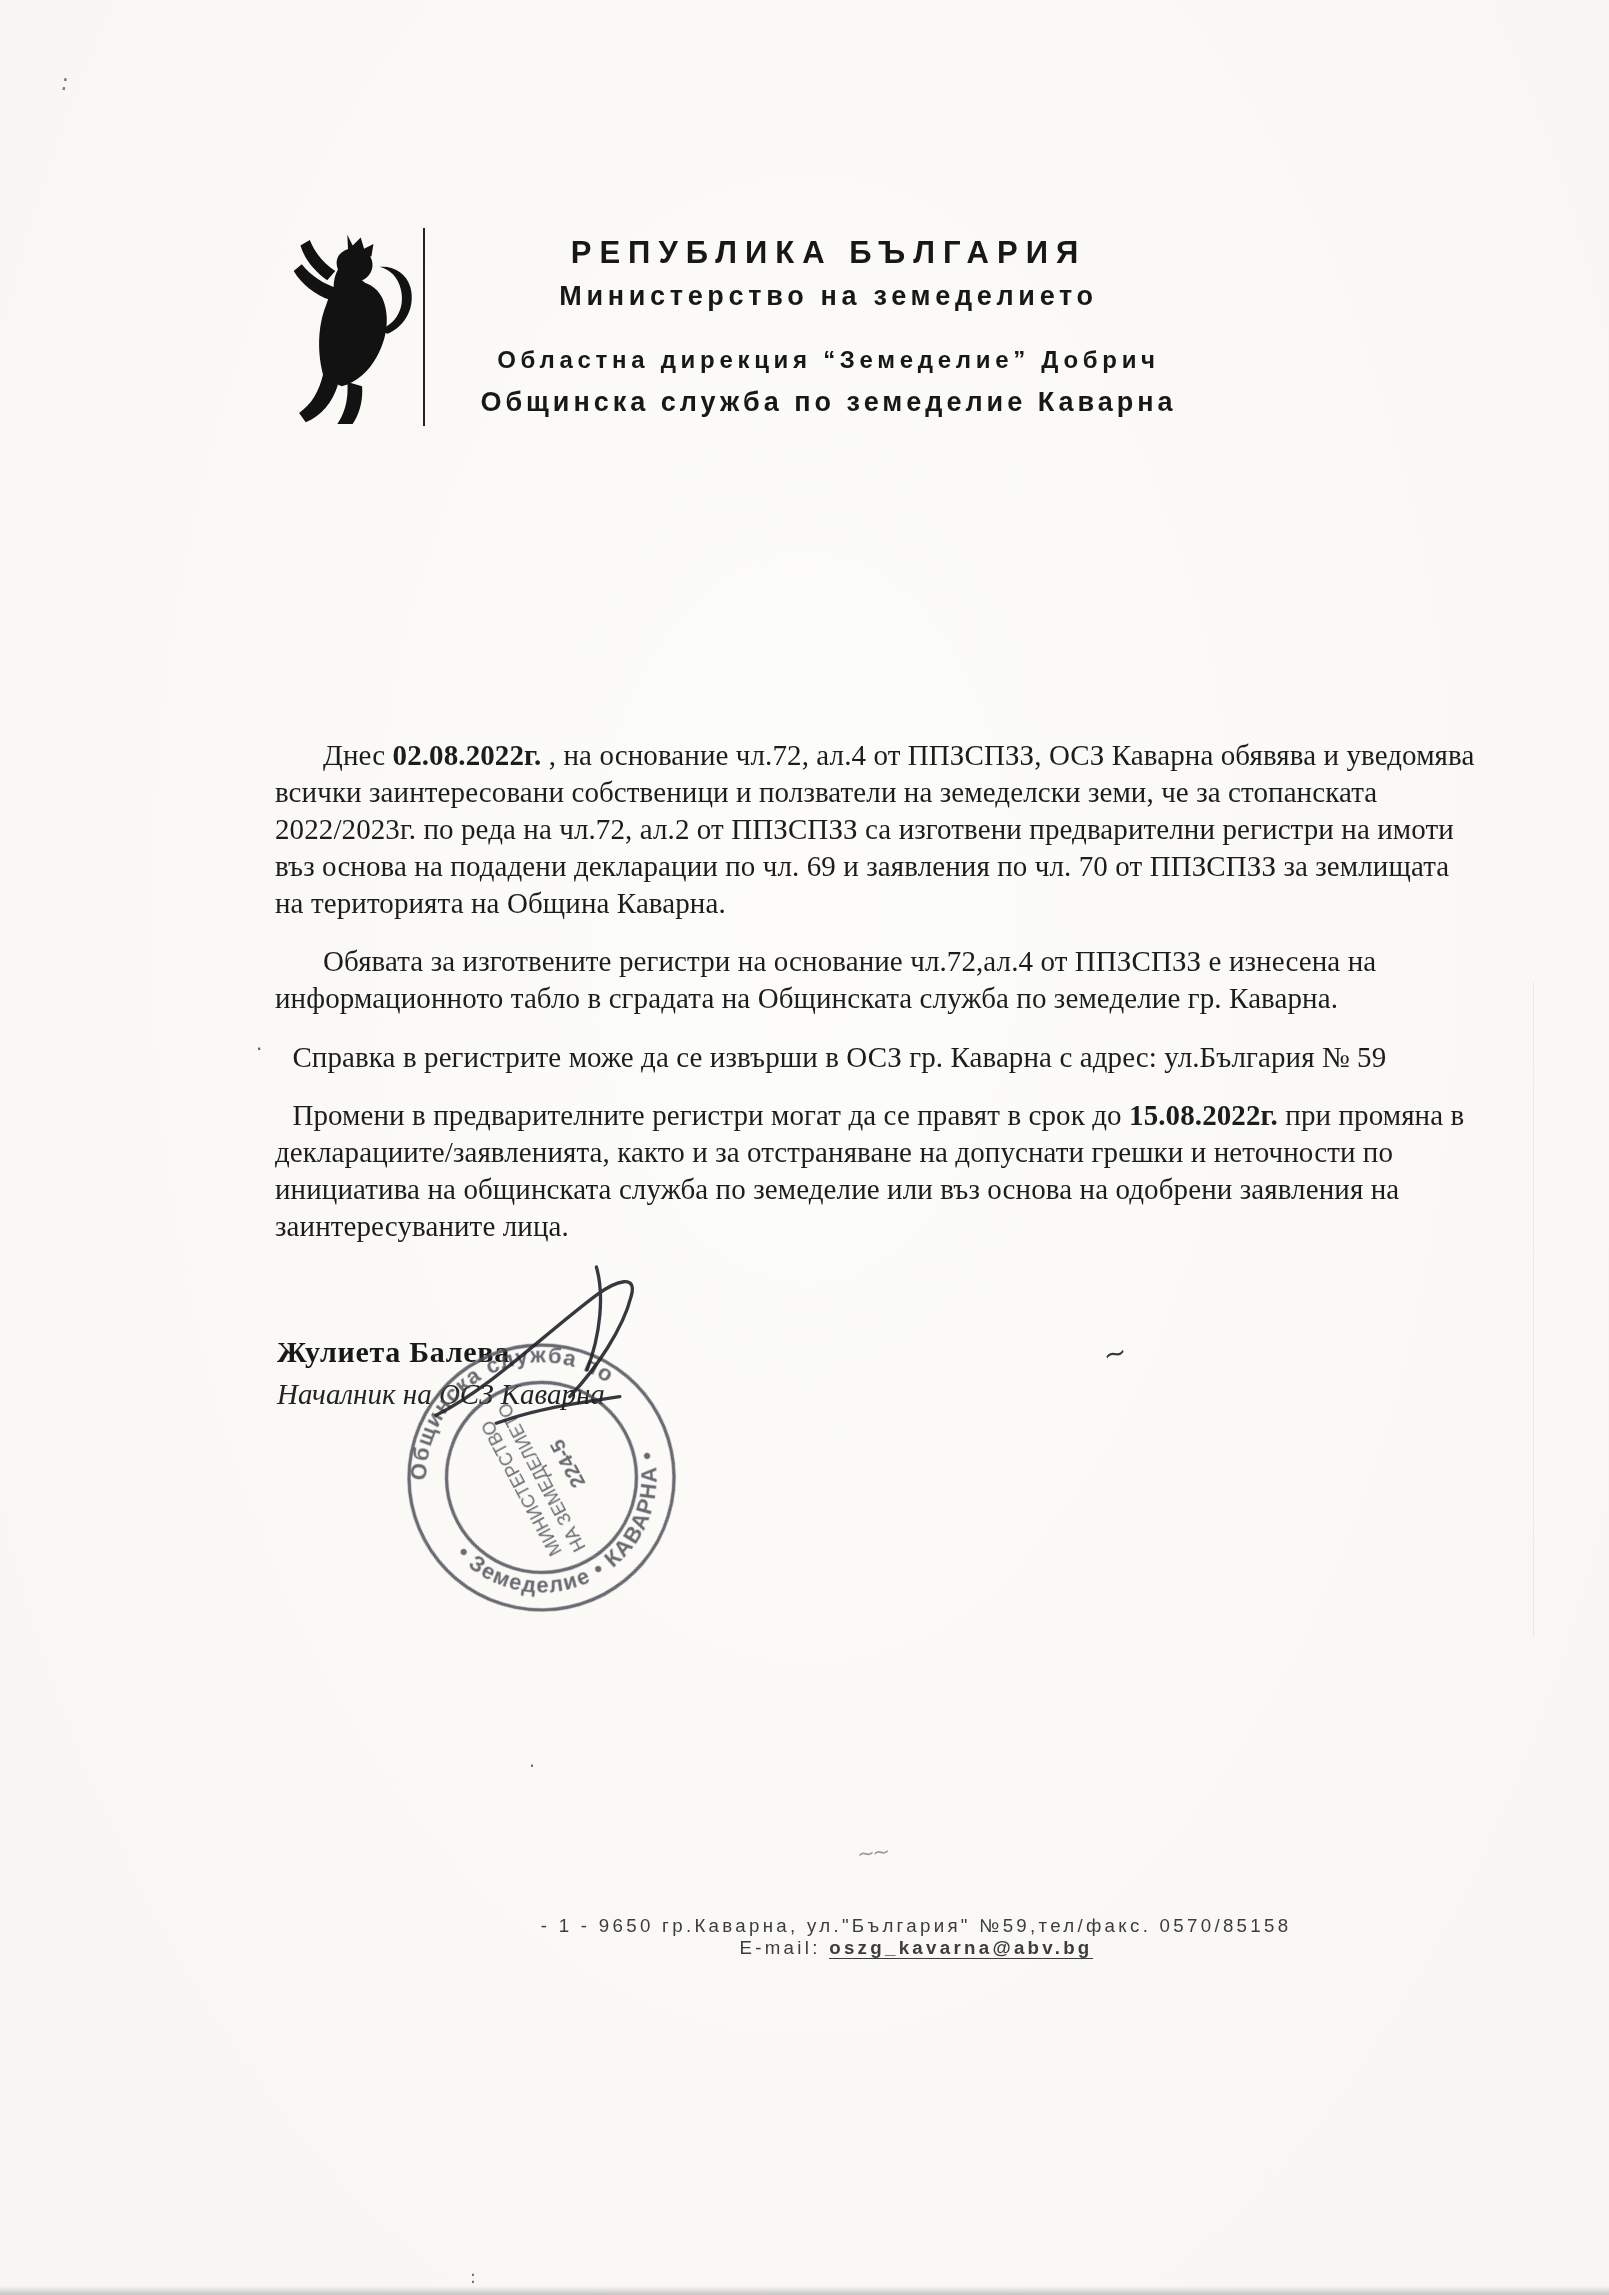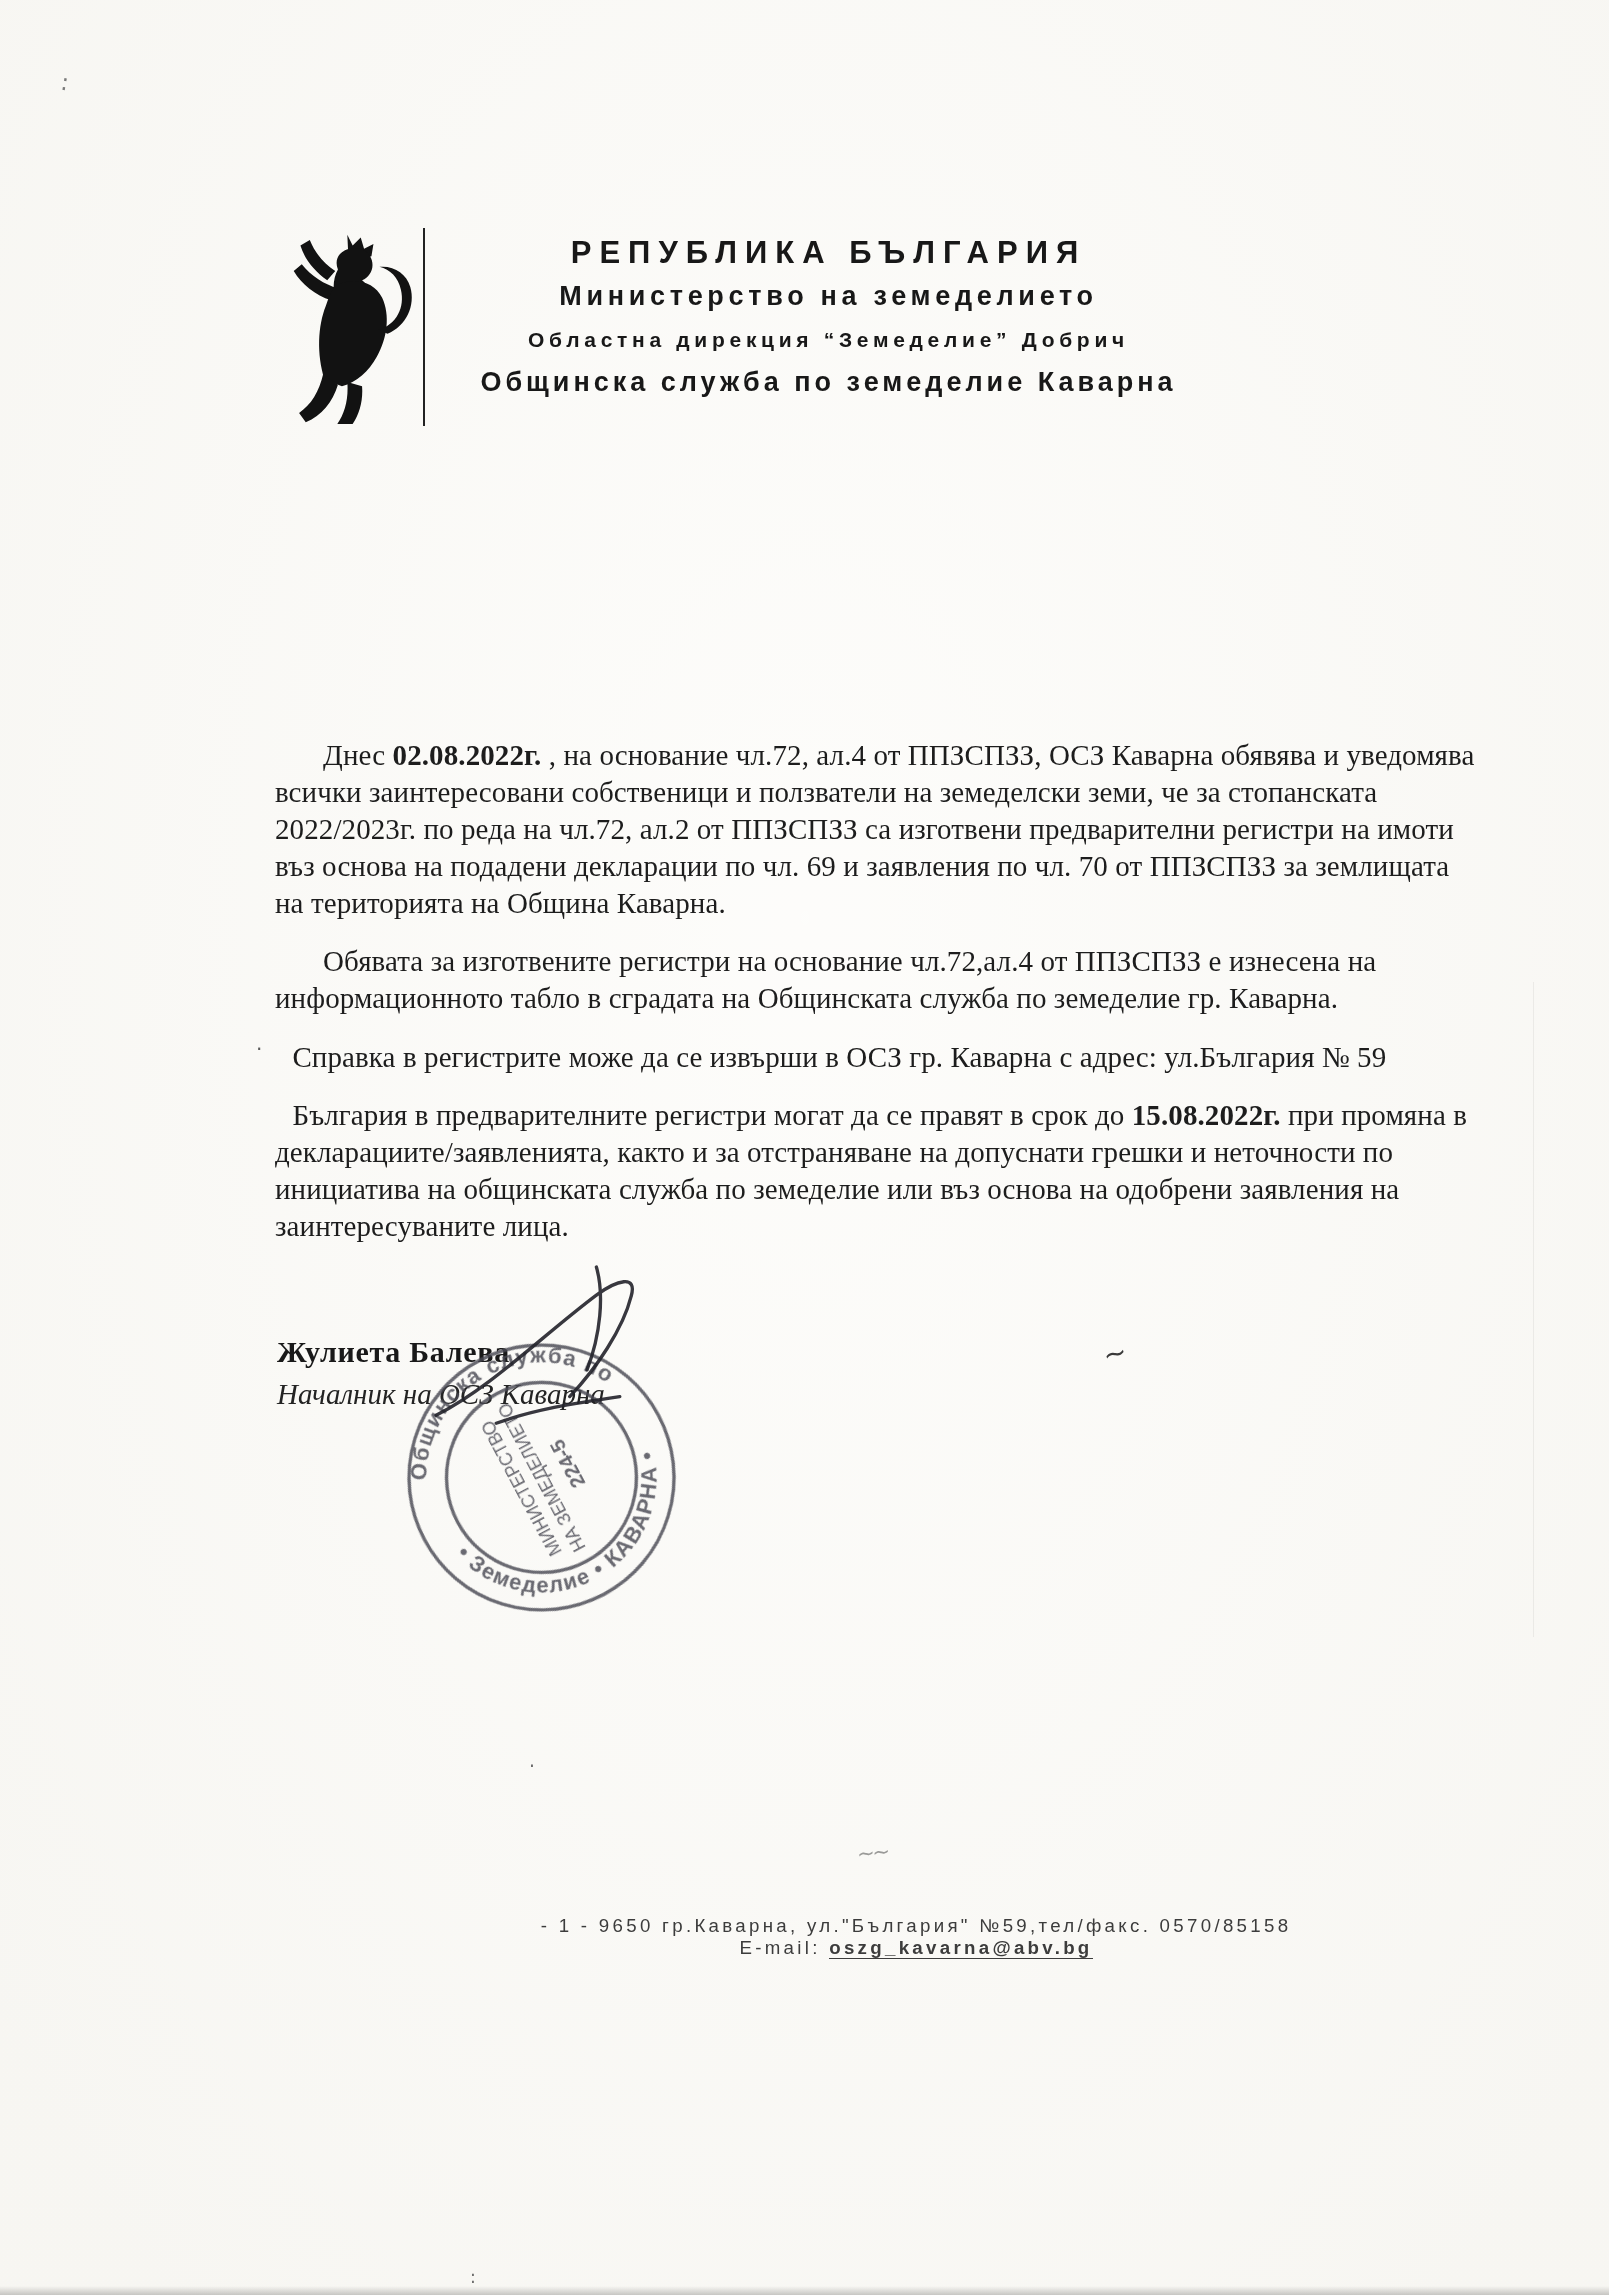--- a/index.html
+++ b/index.html
@@ -20,21 +20,21 @@
   .logo svg { width:100%; height:100%; }
   .header-divider { position:absolute; left:423px; top:228px; width:2px; height:198px; background:#222; }
   .header-text {
     position:absolute; left:434px; top:230px; width:789px;
     text-align:center;
     font-family:"Liberation Sans", sans-serif;
     font-weight:bold; color:#181818;
   }
   .h-line1 { font-size:31px; letter-spacing:8px; line-height:45px; }
   .h-line2 { font-size:27px; letter-spacing:4.7px;  line-height:43px; }
-  .h-line3 { font-size:21px; letter-spacing:4.7px;  line-height:43px; }
+  .h-line3 { font-size:24px; letter-spacing:4.7px;  line-height:43px;margin-top:20px; }
   .h-line4 { font-size:27px; letter-spacing:4px;  line-height:43px; }
 
   
   .doc-title {
     position:absolute; left:0; top:523px; width:1590px;
     text-align:center;
     font-size:39px; font-weight:bold; letter-spacing:10.7px;
     color:#161616;
   }
 
@@ -112,21 +112,21 @@
     <div class="h-line2">Министерство на земеделието</div>
     <div class="h-line3">Областна дирекция “Земеделие” Добрич</div>
     <div class="h-line4">Общинска служба по земеделие Каварна</div>
   </div>
 
 
   <div class="body-text">
     <p><span>Днес </span><span class="date-bold">02.08.2022г.</span><span> , на основание чл.72, ал.4 от ППЗСПЗЗ, ОСЗ Каварна обявява и уведомява всички заинтересовани собственици и ползватели на земеделски земи, че за стопанската 2022/2023г. по реда на чл.72, ал.2 от ППЗСПЗЗ са изготвени предварителни регистри на имоти въз основа на подадени декларации по чл. 69 и заявления по чл. 70 от ППЗСПЗЗ за землищата на територията на Община Каварна.</span></p>
     <p>Обявата за изготвените регистри на основание чл.72,ал.4 от ППЗСПЗЗ е изнесена на информационното табло в сградата на Общинската служба по земеделие гр. Каварна.</p>
     <p class="small-indent">Справка в регистрите може да се извърши в ОСЗ  гр. Каварна с адрес: ул.България № 59</p>
-    <p class="small-indent"><span>България в предварителните регистри могат да се правят в срок до </span><span class="date-bold">15.08.2022г.</span><span> при промяна в декларациите/заявленията, както и за отстраняване на допуснати грешки и неточности по инициатива на общинската служба по земеделие или въз основа на одобрени заявления на заинтересуваните лица.</span></p>
+    <p class="small-indent"><span>Промени в предварителните регистри могат да се правят в срок до </span><span class="date-bold">15.08.2022г.</span><span> при промяна в декларациите/заявленията, както и за отстраняване на допуснати грешки и неточности по инициатива на общинската служба по земеделие или въз основа на одобрени заявления на заинтересуваните лица.</span></p>
   </div>
 
   <div class="signature">
     <div class="sig-name">Жулиета Балева</div>
     <div class="sig-role">Началник на ОСЗ Каварна</div>
   </div>
 
   <div class="stamp">
     <svg viewBox="0 0 420 420">
       <g stroke="#4a4a54" fill="none" stroke-width="5">

